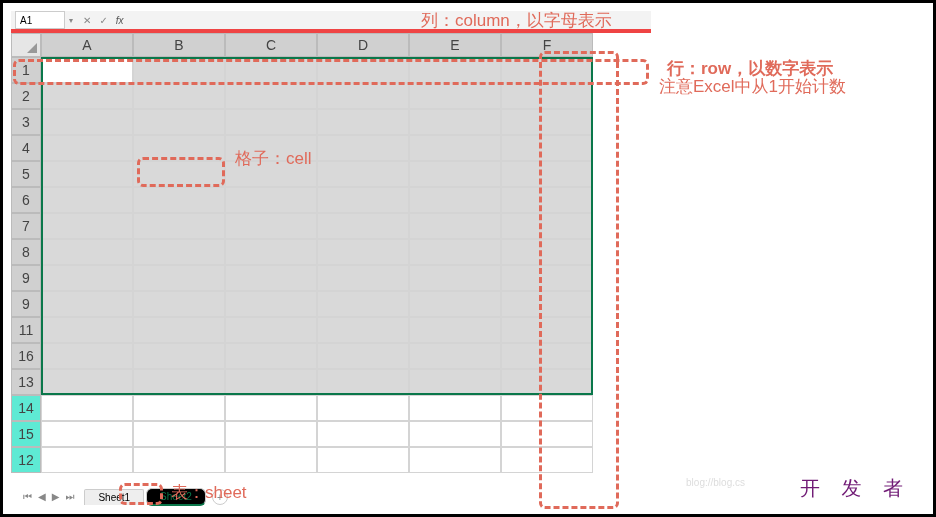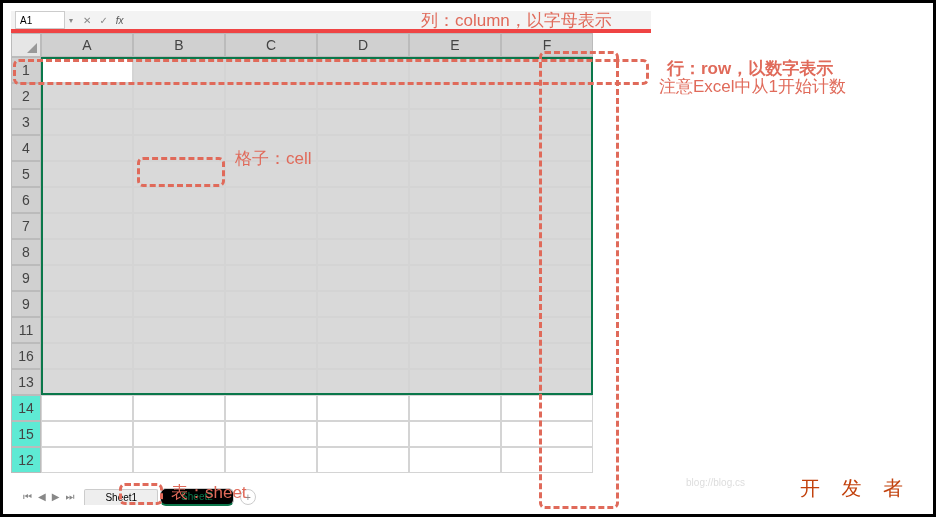--- a/index.html
+++ b/index.html
@@ -25,31 +25,31 @@
   .sel { background: #d9d9d9; }
   .a1 { background: #fff; }
   .colh.sel-h, .rowh.sel-h { background: #d0d0d0; }
   
   .selection-outline { position: absolute; top: 46px; left: 30px; width: 552px; height: 338px; border: 2px solid #0a774a; pointer-events: none; }
 
   
   .tabs { position: absolute; bottom: 2px; left: 10px; height: 20px; display: flex; align-items: center; font-size: 10px; }
   .tab-nav { display:flex; gap:2px; margin-right:8px; color:#888; }
   .tab-nav span { padding: 0 2px; }
-  .tab { padding: 2px 20px; border: 1px solid #ccc; border-bottom: none; background: #eee; margin-right: 2px; border-radius: 2px 2px 0 0; }
+  .tab { padding: 2px 13px; border: 1px solid #ccc; border-bottom: none; background: #eee; margin-right: 2px; border-radius: 2px 2px 0 0; }
   .tab.active { background: #000000; color: #0a774a; border-bottom: 2px solid #0a774a; border-radius: 6px; }
   .new-tab { width:16px; height:16px; border:1px solid #ccc; border-radius:50%; margin-left:4px; display:flex; align-items:center; justify-content:center; color:#888; }
 
   
   .anno { position: absolute; color: #e06a5a; font-size: 17px; pointer-events:none; }
   .dashed-box { position: absolute; border: 3px dashed #e06a5a; border-radius: 6px; pointer-events:none; }
 
   
   .watermark { position: absolute; right: 14px; bottom: 4px; text-align: right; }
-  .wm-cn { color: #c2410c; font-size: 20px; letter-spacing: 8px; }
+  .wm-cn { color: #701a75; font-size: 20px; letter-spacing: 8px; }
   .wm-en { color: #2a7ad1; font-size: 24px; font-weight: bold; letter-spacing: 1px; }
   .wm-url { position:absolute; right: 180px; bottom: 18px; color:#ddd; font-size:10px; }
 </style>
 </head>
 <body>
 
 <div class="frame">
   <div class="inner">
     <div class="sheet-area">
 

